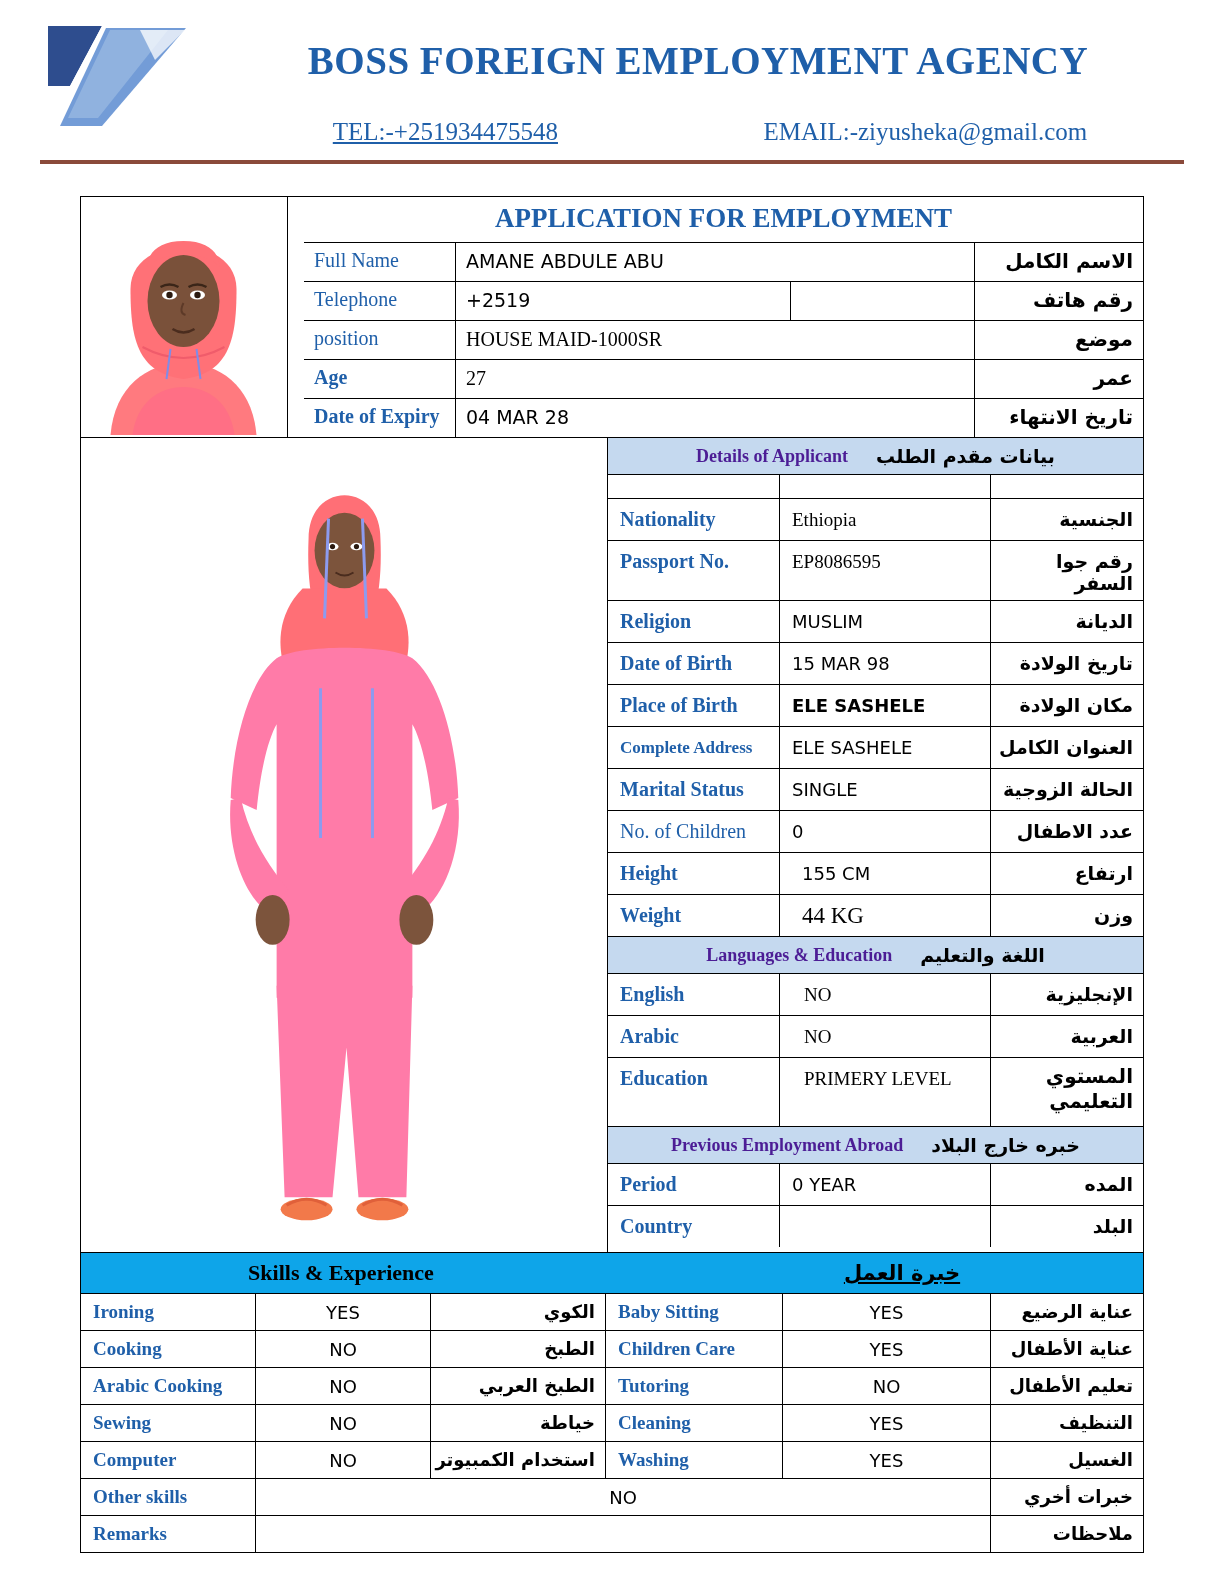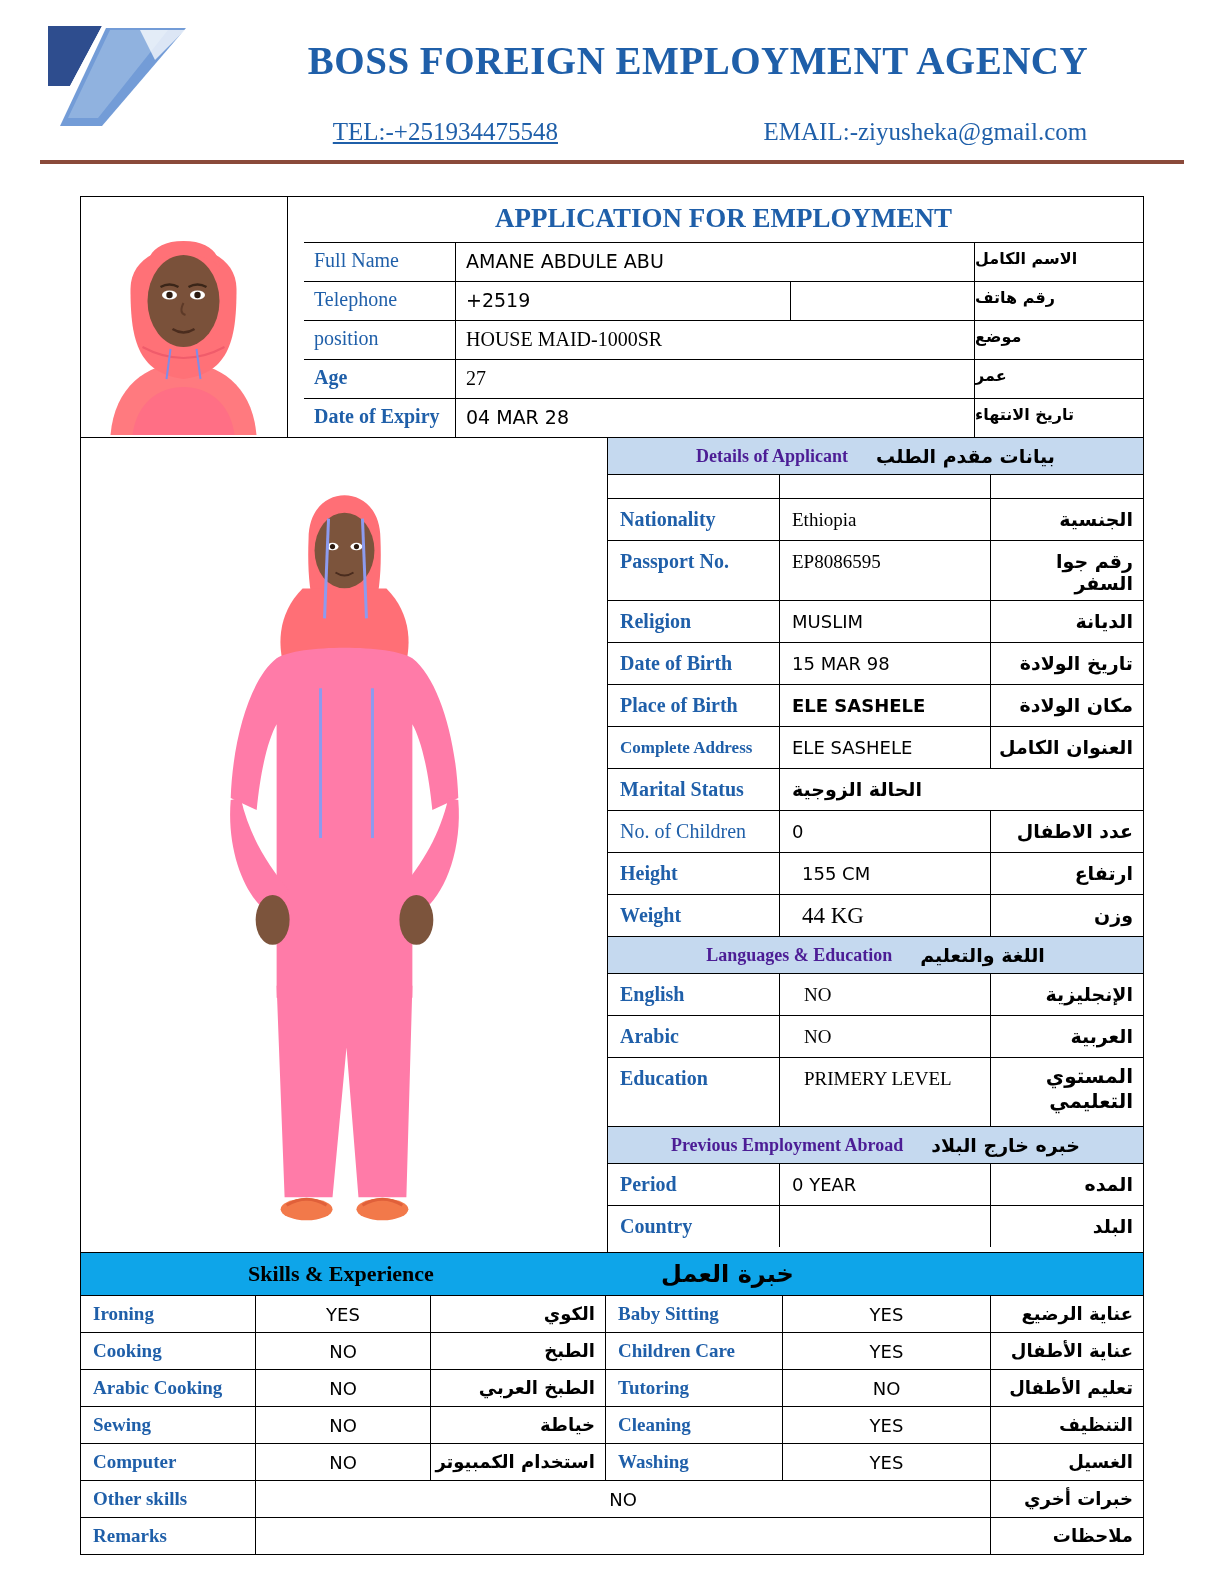--- a/index.html
+++ b/index.html
@@ -134,22 +134,22 @@
   .kv-value.serif { font-family: "Liberation Serif", serif; font-size: 20px; }
   .kv-sub {
     width: 184px;
     border-right: 1px solid #000;
     box-sizing: border-box;
   }
   .kv-ar {
     width: 168px;
     box-sizing: border-box;
     padding: 6px 10px 6px 0;
-    font-size: 16px;
-    text-align: left;
+    font-size: 20px;
+    text-align: right;
     direction: rtl;
     font-weight: bold;
     font-family: "DejaVu Sans", sans-serif;
   }
 
   
   .mid-section {
     display: flex;
     border-bottom: 1px solid #000;
   }
@@ -232,26 +232,27 @@
     padding: 7px 0;
   }
   .skills-band .en {
     width: 520px;
     text-align: center;
     font-size: 22px;
     font-weight: bold;
   }
   .skills-band .ar {
     flex: 1;
-    text-align: left;
+    text-align: center;
     padding-left: 60px;
-    font-size: 24px;
+    font-size: 21px;
     font-weight: bold;
     direction: rtl;
     font-family: "DejaVu Sans", sans-serif;
+    text-decoration: underline;
   }
   .s-row {
     display: flex;
     border-bottom: 1px solid #000;
     min-height: 36px;
   }
   .s-row:last-child { border-bottom: none; }
   .s-label {
     width: 175px;
     border-right: 1px solid #000;
@@ -485,20 +486,21 @@
           <div class="d-value" style="font-weight:bold;">ELE SASHELE</div>
           <div class="d-ar">مكان الولادة</div>
         </div>
         <div class="d-row">
           <div class="d-label small">Complete Address</div>
           <div class="d-value">ELE SASHELE</div>
           <div class="d-ar">العنوان الكامل</div>
         </div>
         <div class="d-row">
           <div class="d-label">Marital Status</div>
+          <div class="d-value">SINGLE</div>
           <div class="d-ar">الحالة الزوجية</div>
         </div>
         <div class="d-row">
           <div class="d-label thin">No. of Children</div>
           <div class="d-value">0</div>
           <div class="d-ar">عدد الاطفال</div>
         </div>
         <div class="d-row">
           <div class="d-label">Height</div>
           <div class="d-value center">155 CM</div>

